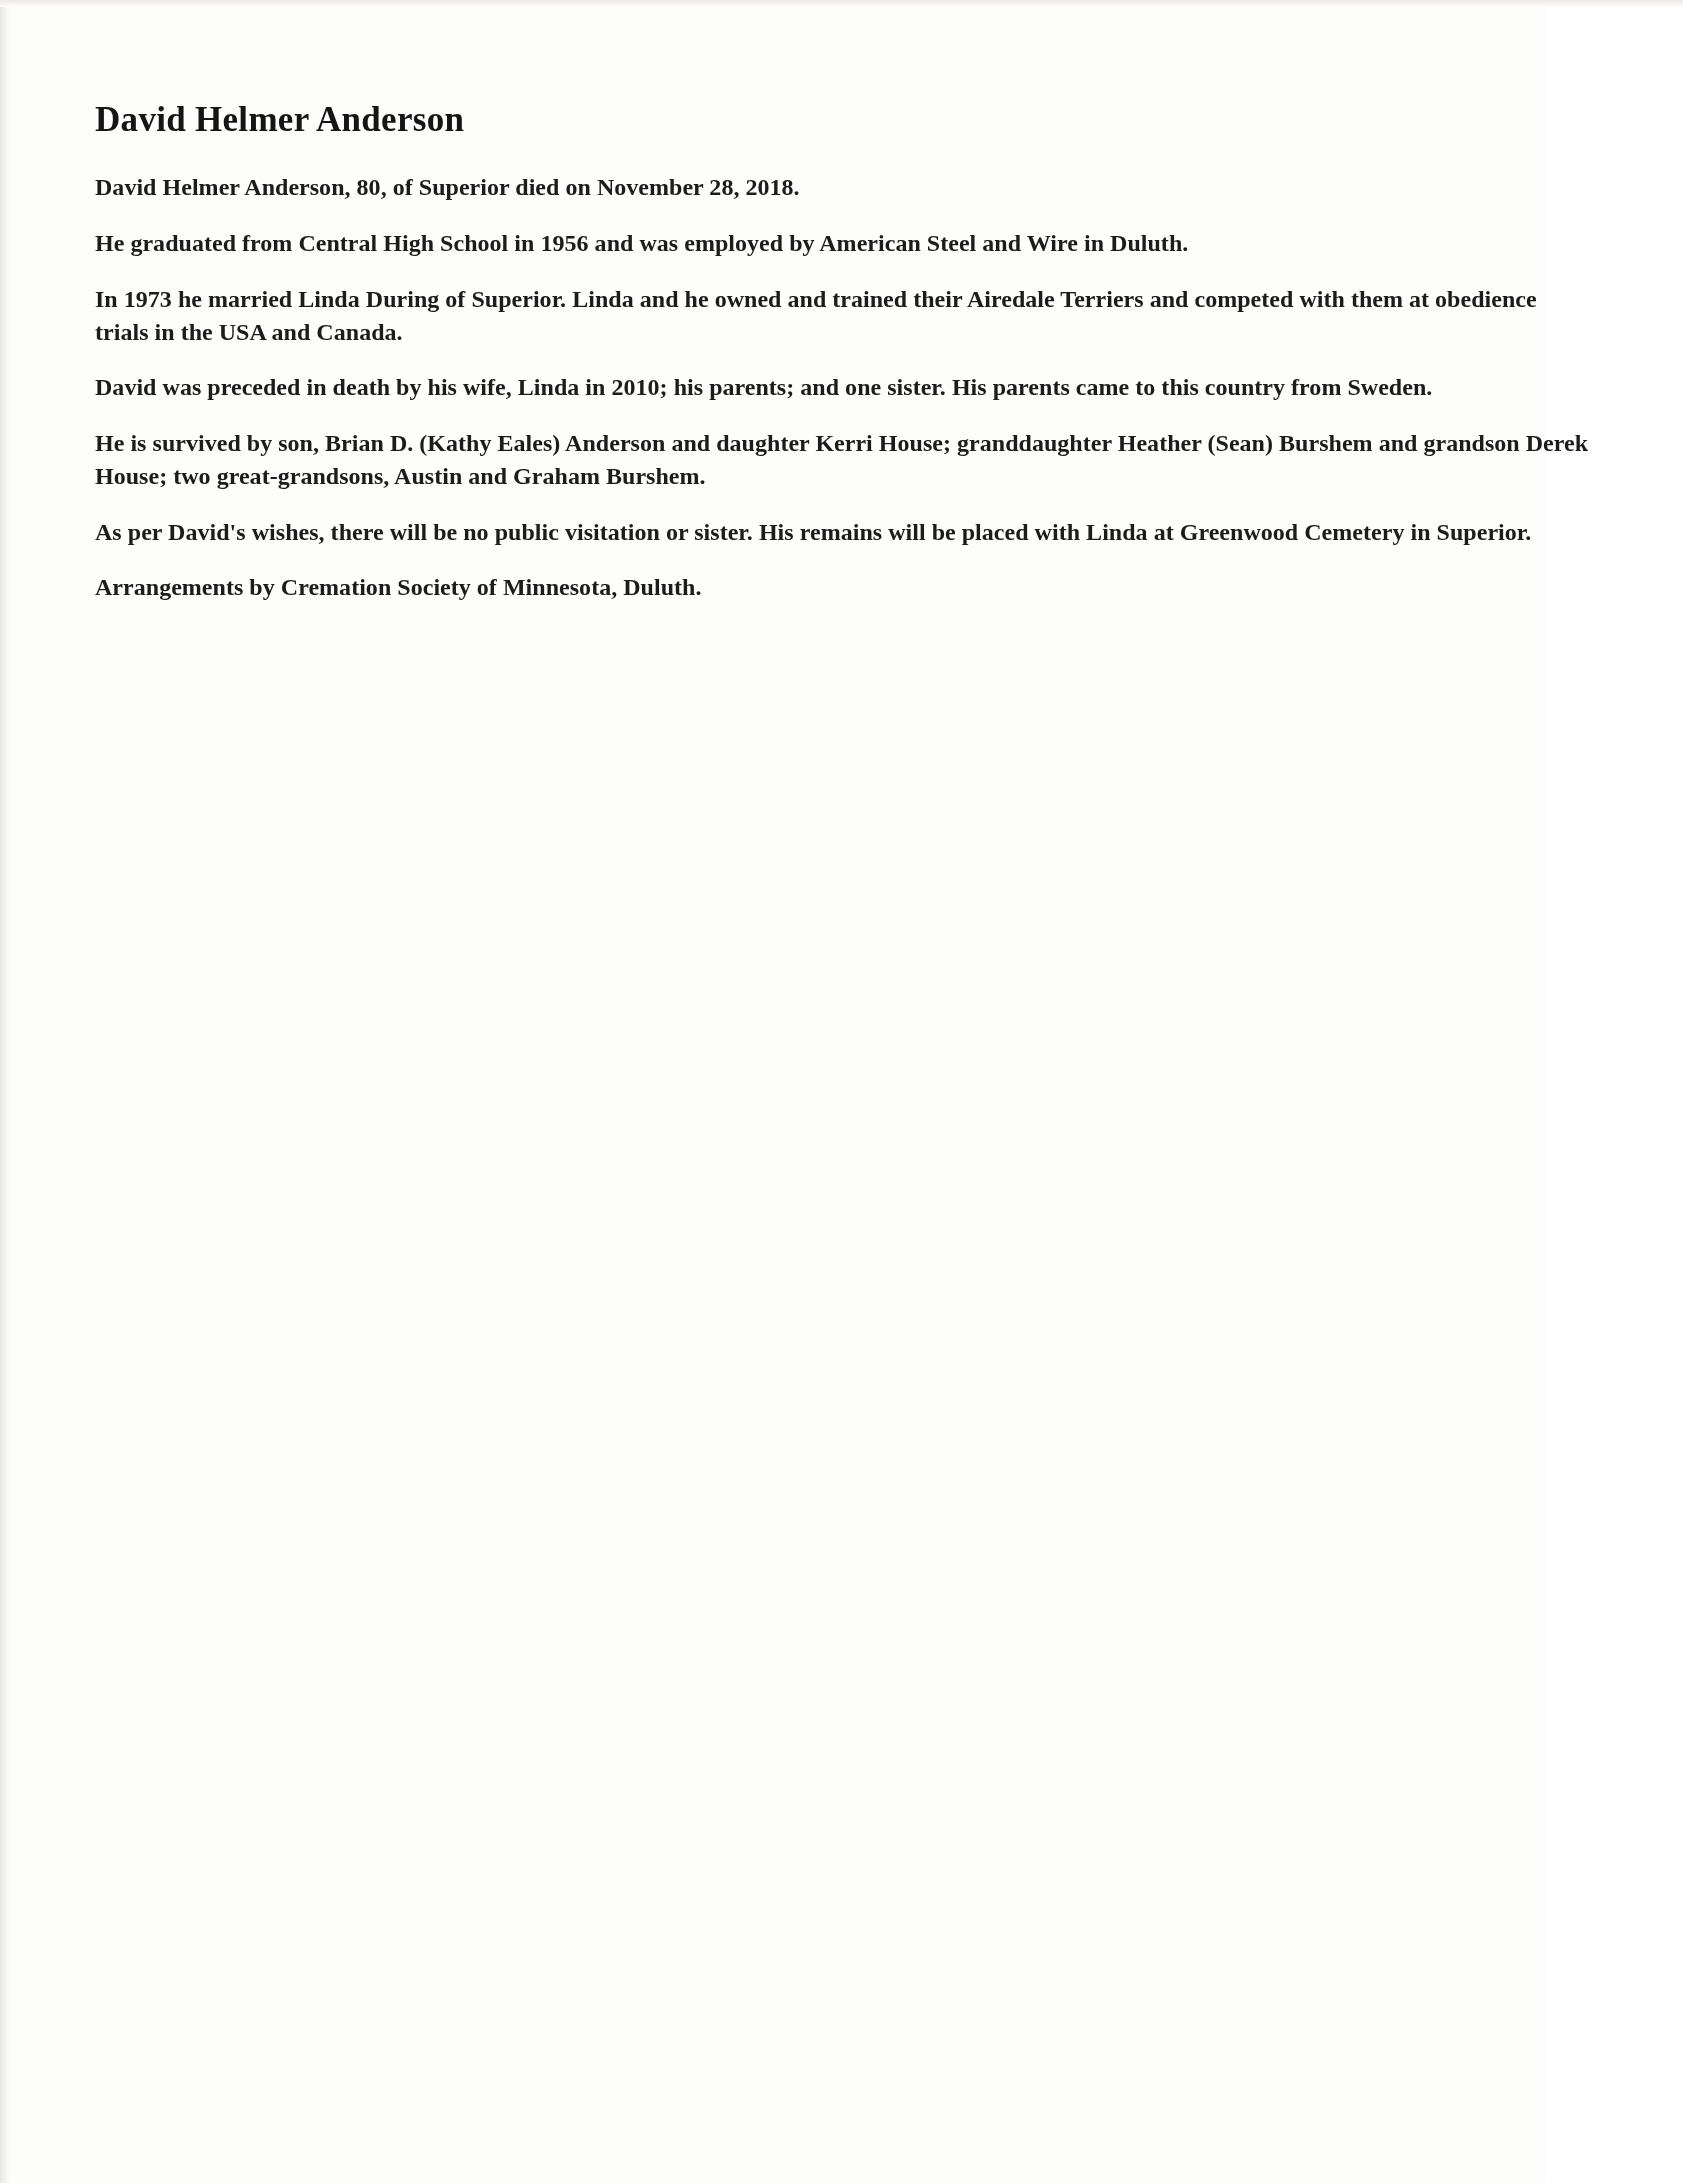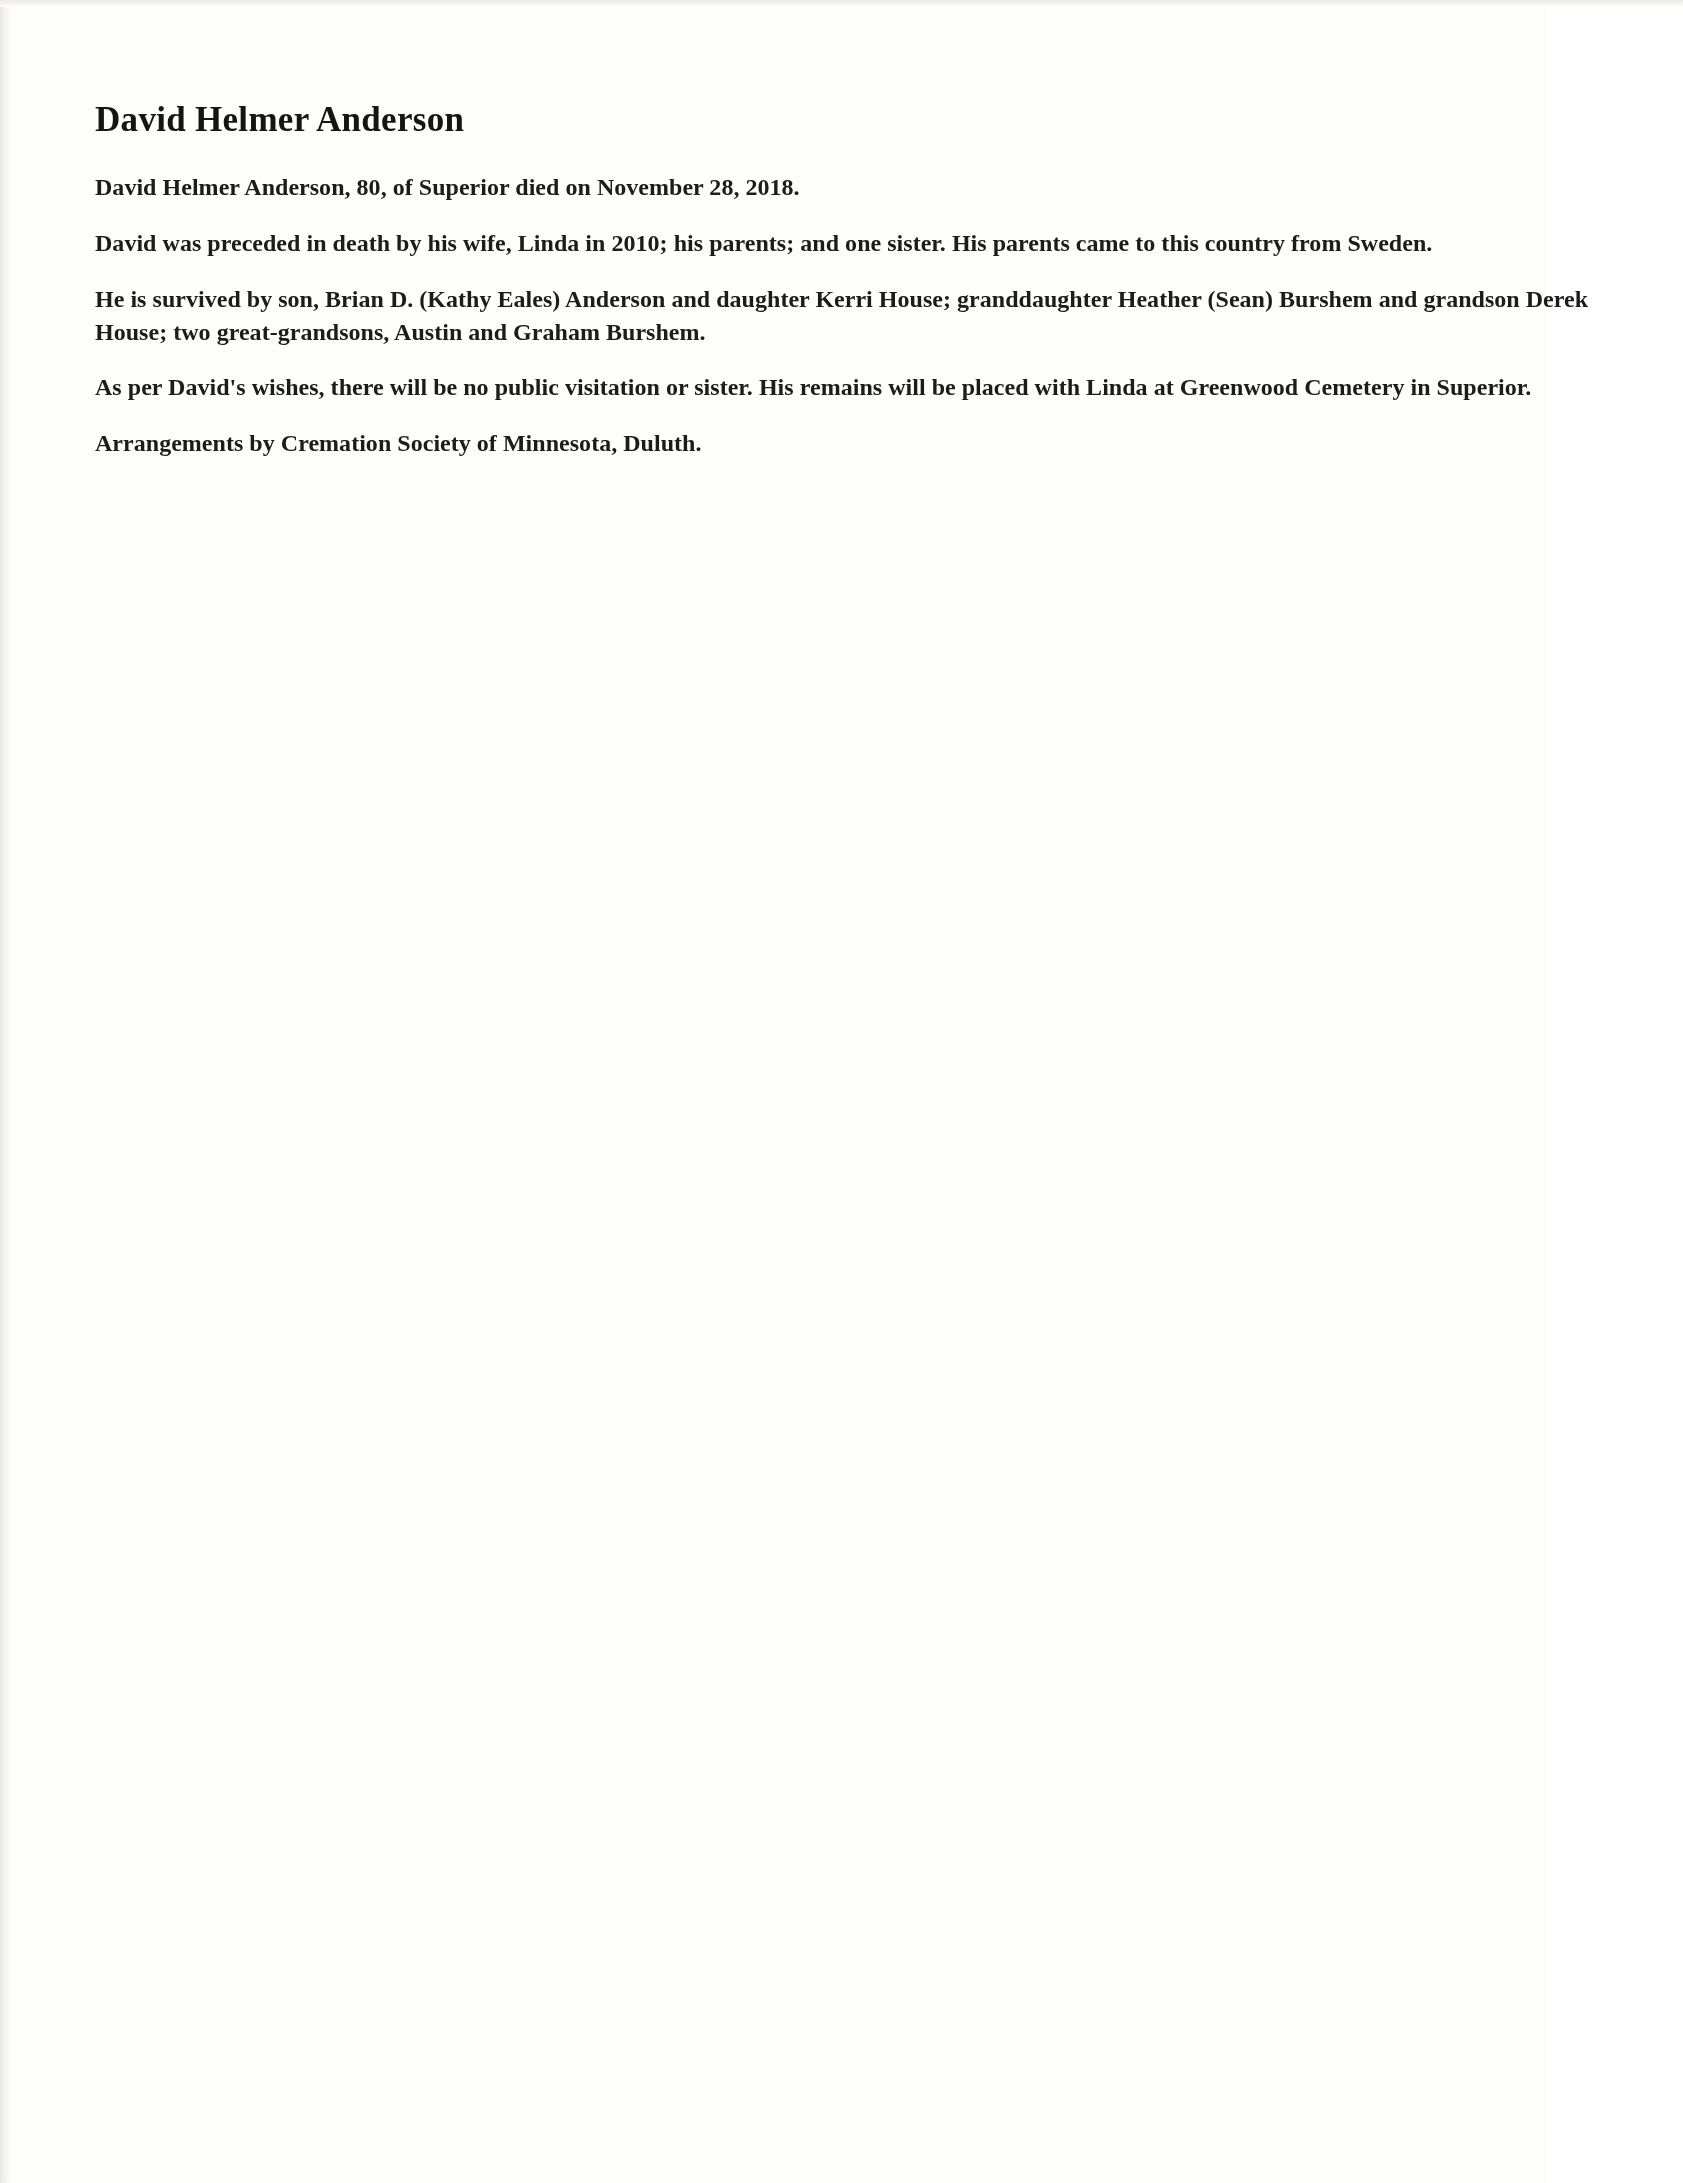--- a/index.html
+++ b/index.html
@@ -75,20 +75,22 @@
 <div class="page">
 
   <div class="scan-edge-left"></div>
   <div class="scan-edge-top"></div>
 
   <div class="content">
 
     <h1 class="doc-title">David Helmer Anderson</h1>
 
     <p class="para">David Helmer Anderson, 80, of Superior died on November 28, 2018.</p>
+    <p class="para">He graduated from Central High School in 1956 and was employed by American Steel and Wire in Duluth.</p>
+    <p class="para">In 1973 he married Linda During of Superior. Linda and he owned and trained their Airedale Terriers and competed with them at obedience trials in the USA and Canada.</p>
     <p class="para">David was preceded in death by his wife, Linda in 2010; his parents; and one sister. His parents came to this country from Sweden.</p>
     <p class="para">He is survived by son, Brian D. (Kathy Eales) Anderson and daughter Kerri House; granddaughter Heather (Sean) Burshem and grandson Derek House; two great-grandsons, Austin and Graham Burshem.</p>
     <p class="para">As per David's wishes, there will be no public visitation or sister. His remains will be placed with Linda at Greenwood Cemetery in Superior.</p>
     <p class="para">Arrangements by Cremation Society of Minnesota, Duluth.</p>
 
   </div>
 </div>
 
 
 </body></html>

